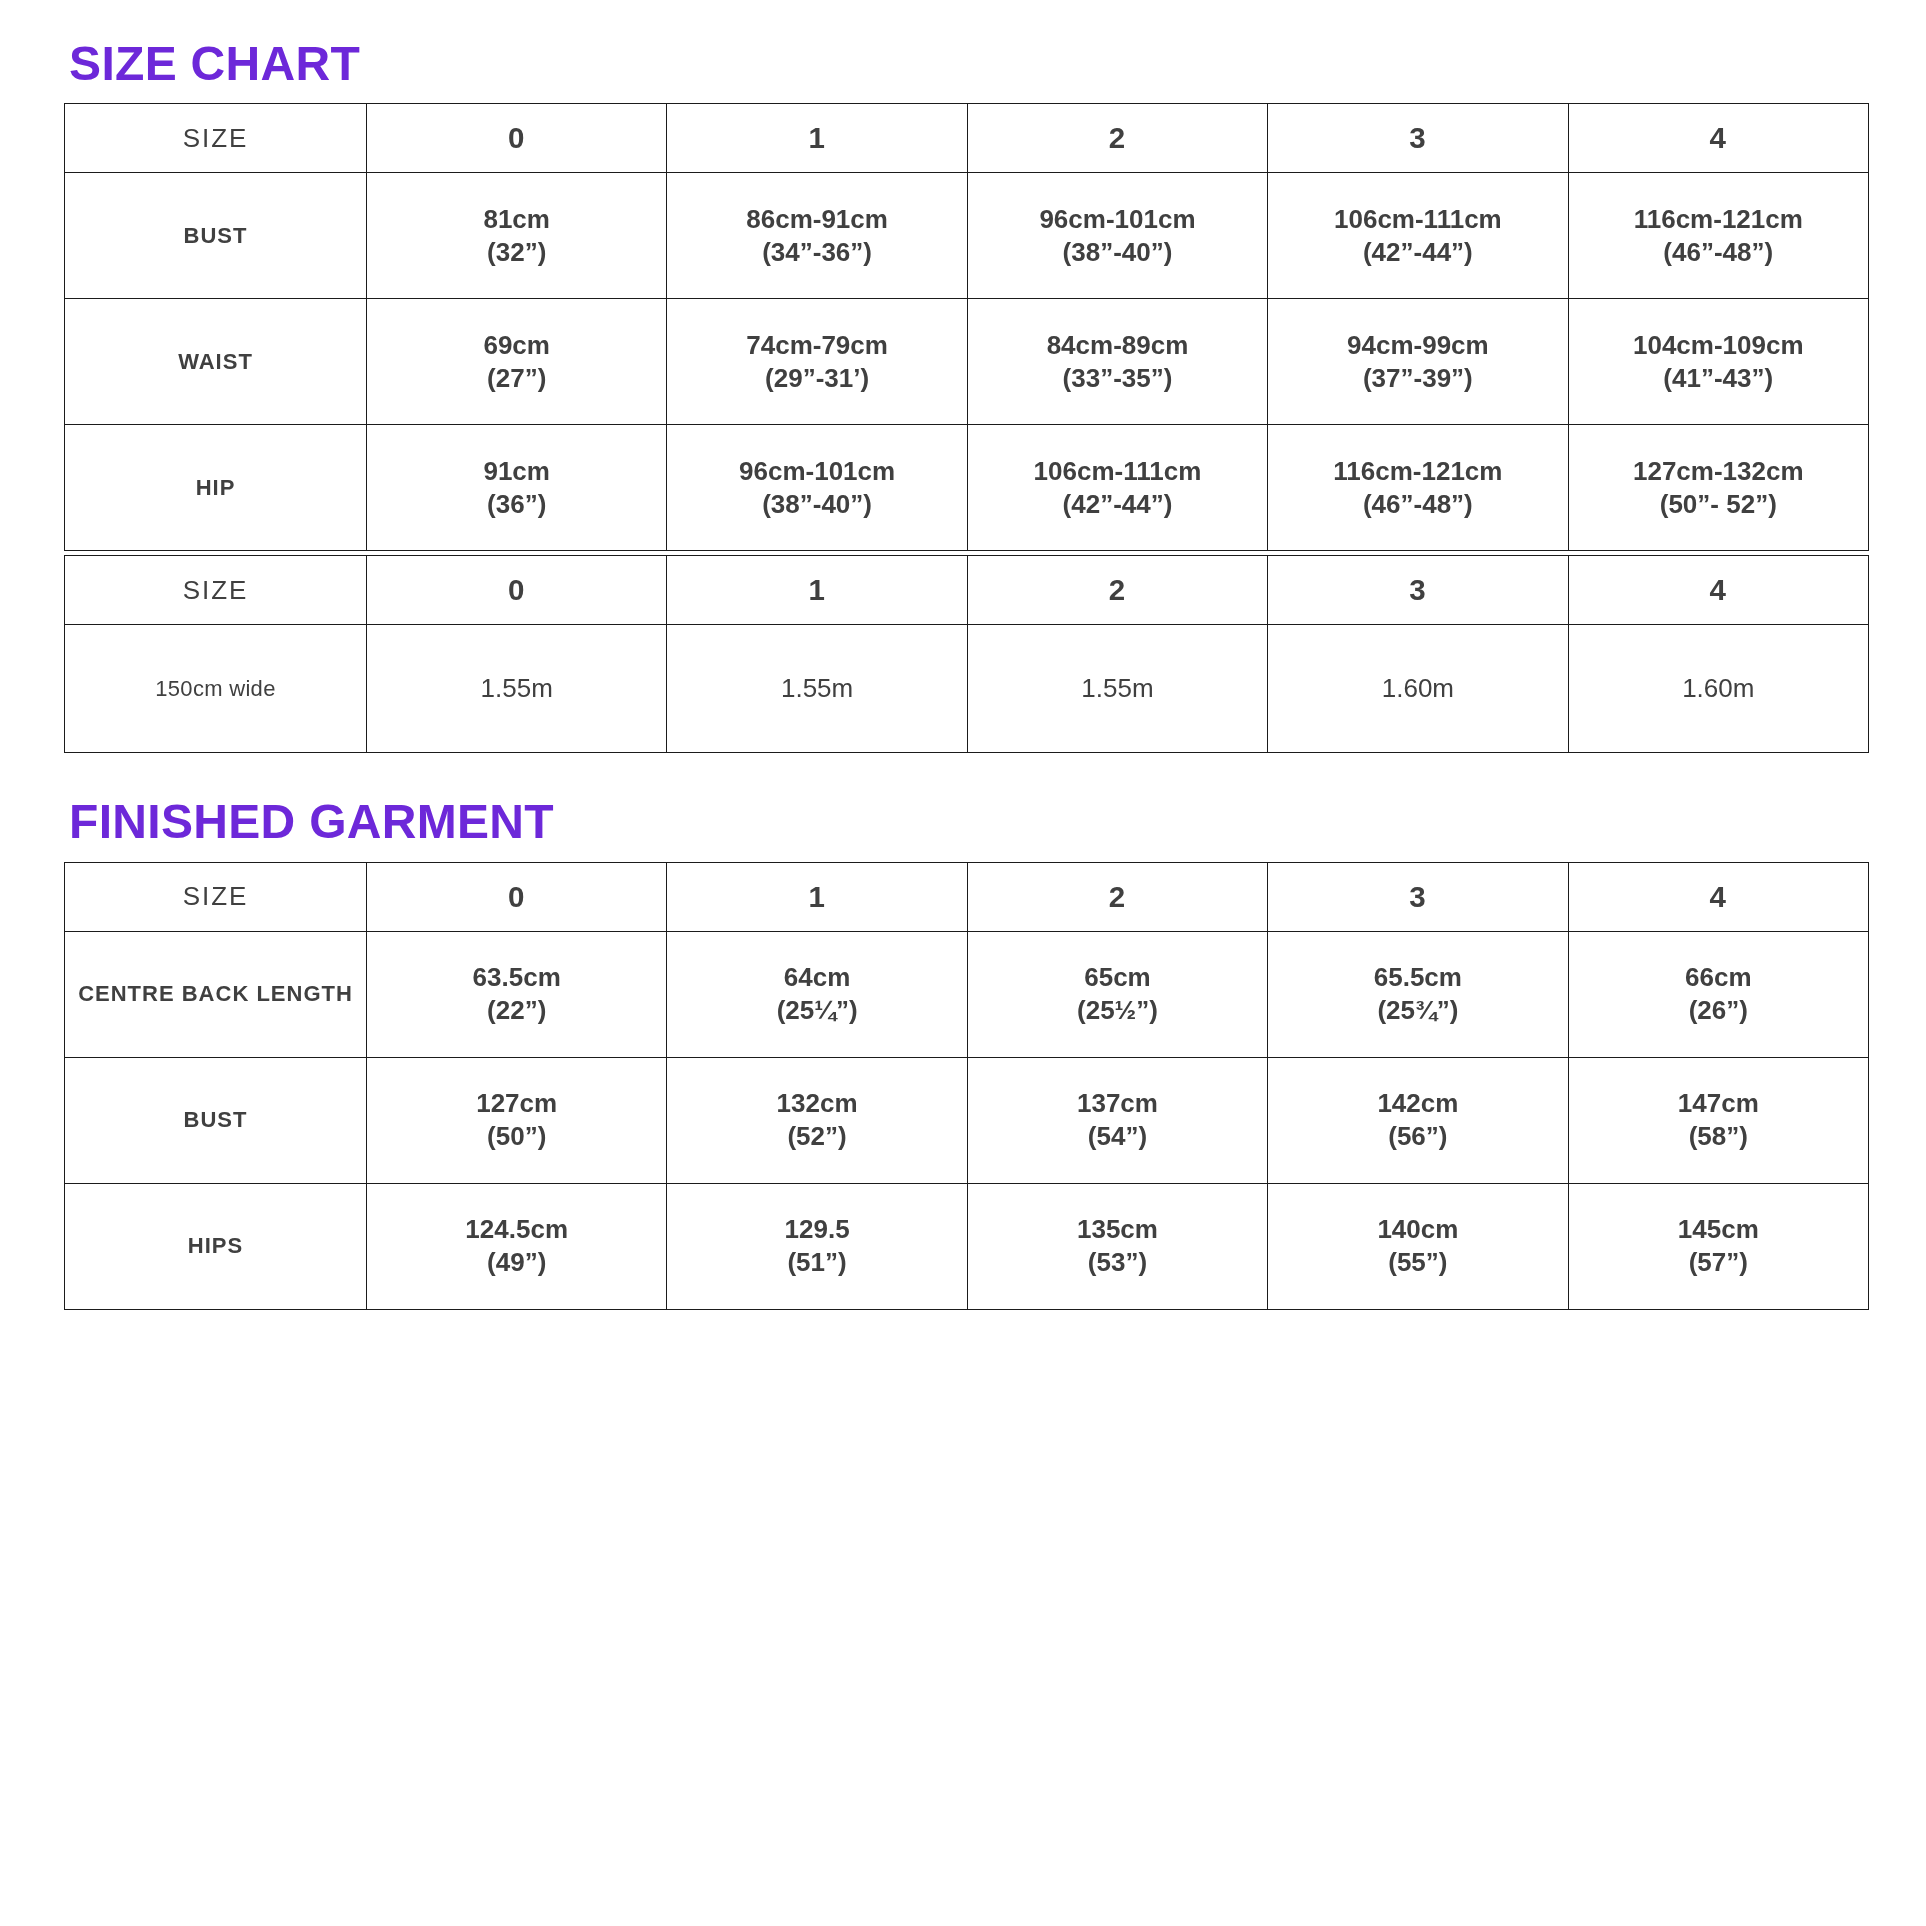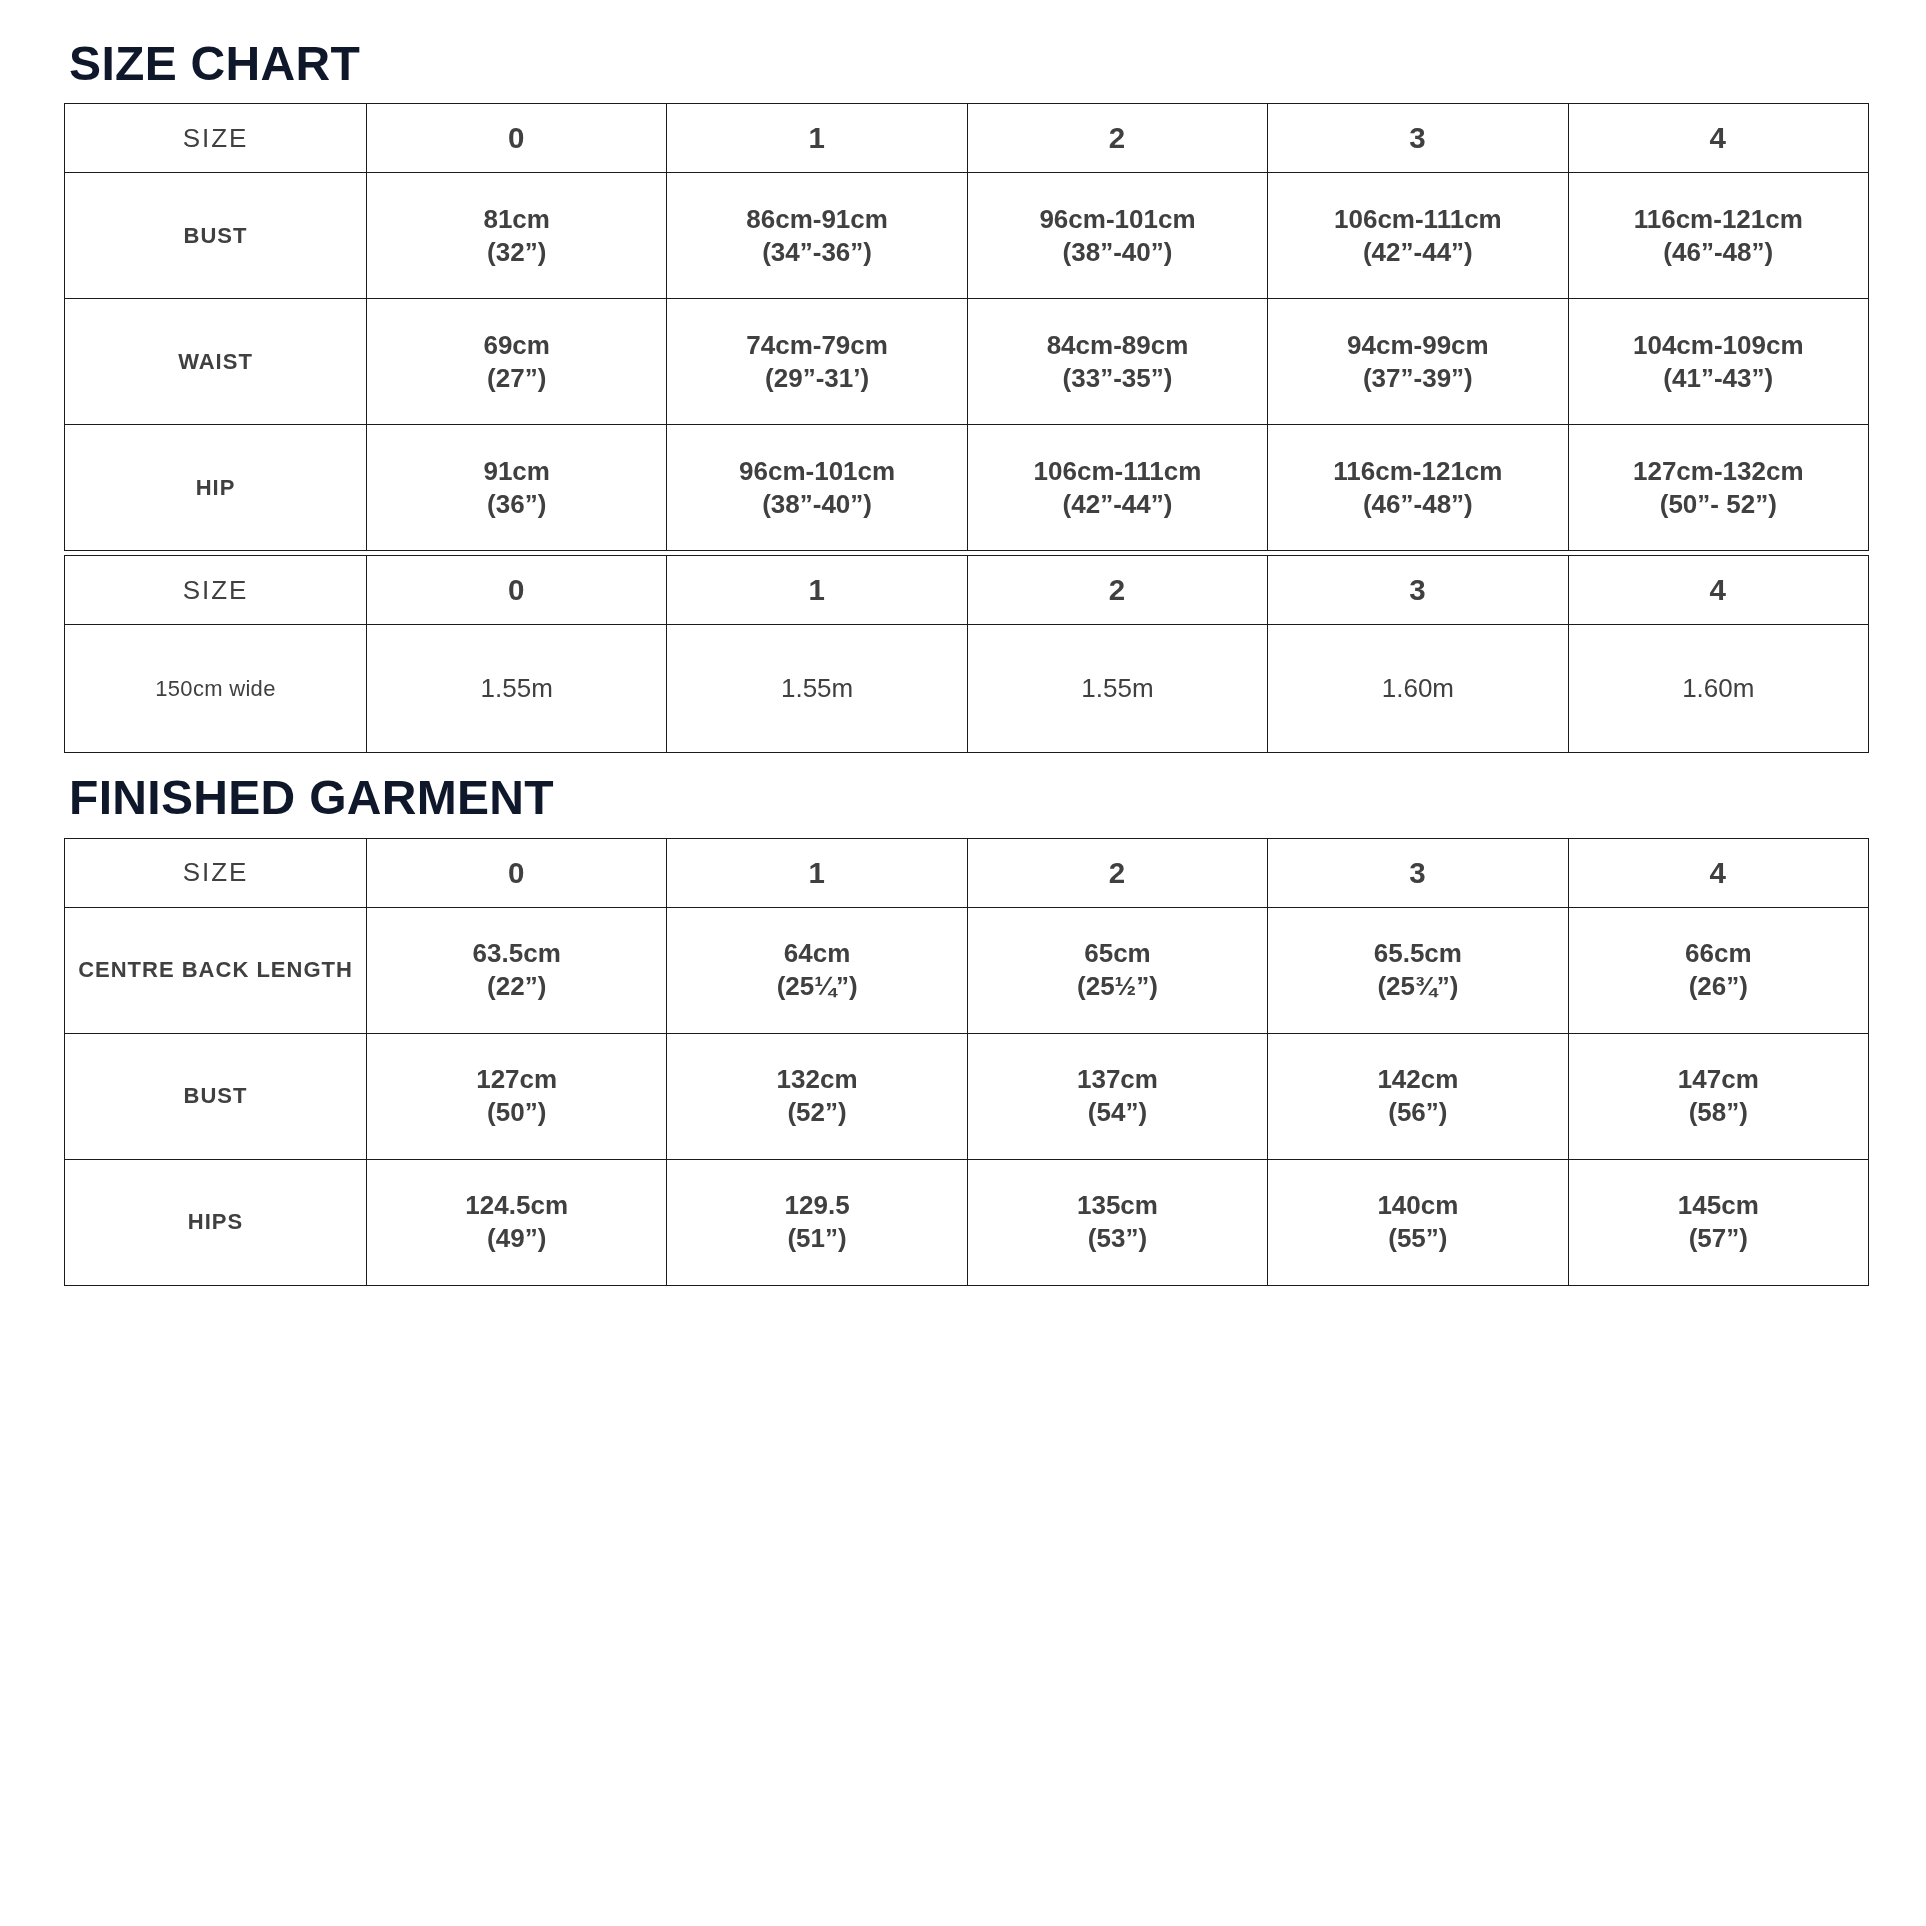--- a/index.html
+++ b/index.html
@@ -17,26 +17,26 @@
   }
   .page {
     width: 1926px;
     height: 1926px;
     padding: 39px 64px 0 64px;
   }
   .section-title {
     font-size: 48px;
     font-weight: bold;
     letter-spacing: 0.3px;
-    color: #0f172a;
+    color: #6d28d9;
     margin: 0 0 14px 5.1px;
     line-height: 1.05;
   }
   .section-title.meterage { margin-top: 28px; }
-  .section-title.finished { margin-top: 20px; }
+  .section-title.finished { margin-top: 44px; }
 
   table.chart {
     border-collapse: collapse;
     width: 1805px;
     table-layout: fixed;
     margin-bottom: 3.9px;
   }
   table.chart td, table.chart th {
     border: 1.9px solid #1b1b1b;
     text-align: center;

